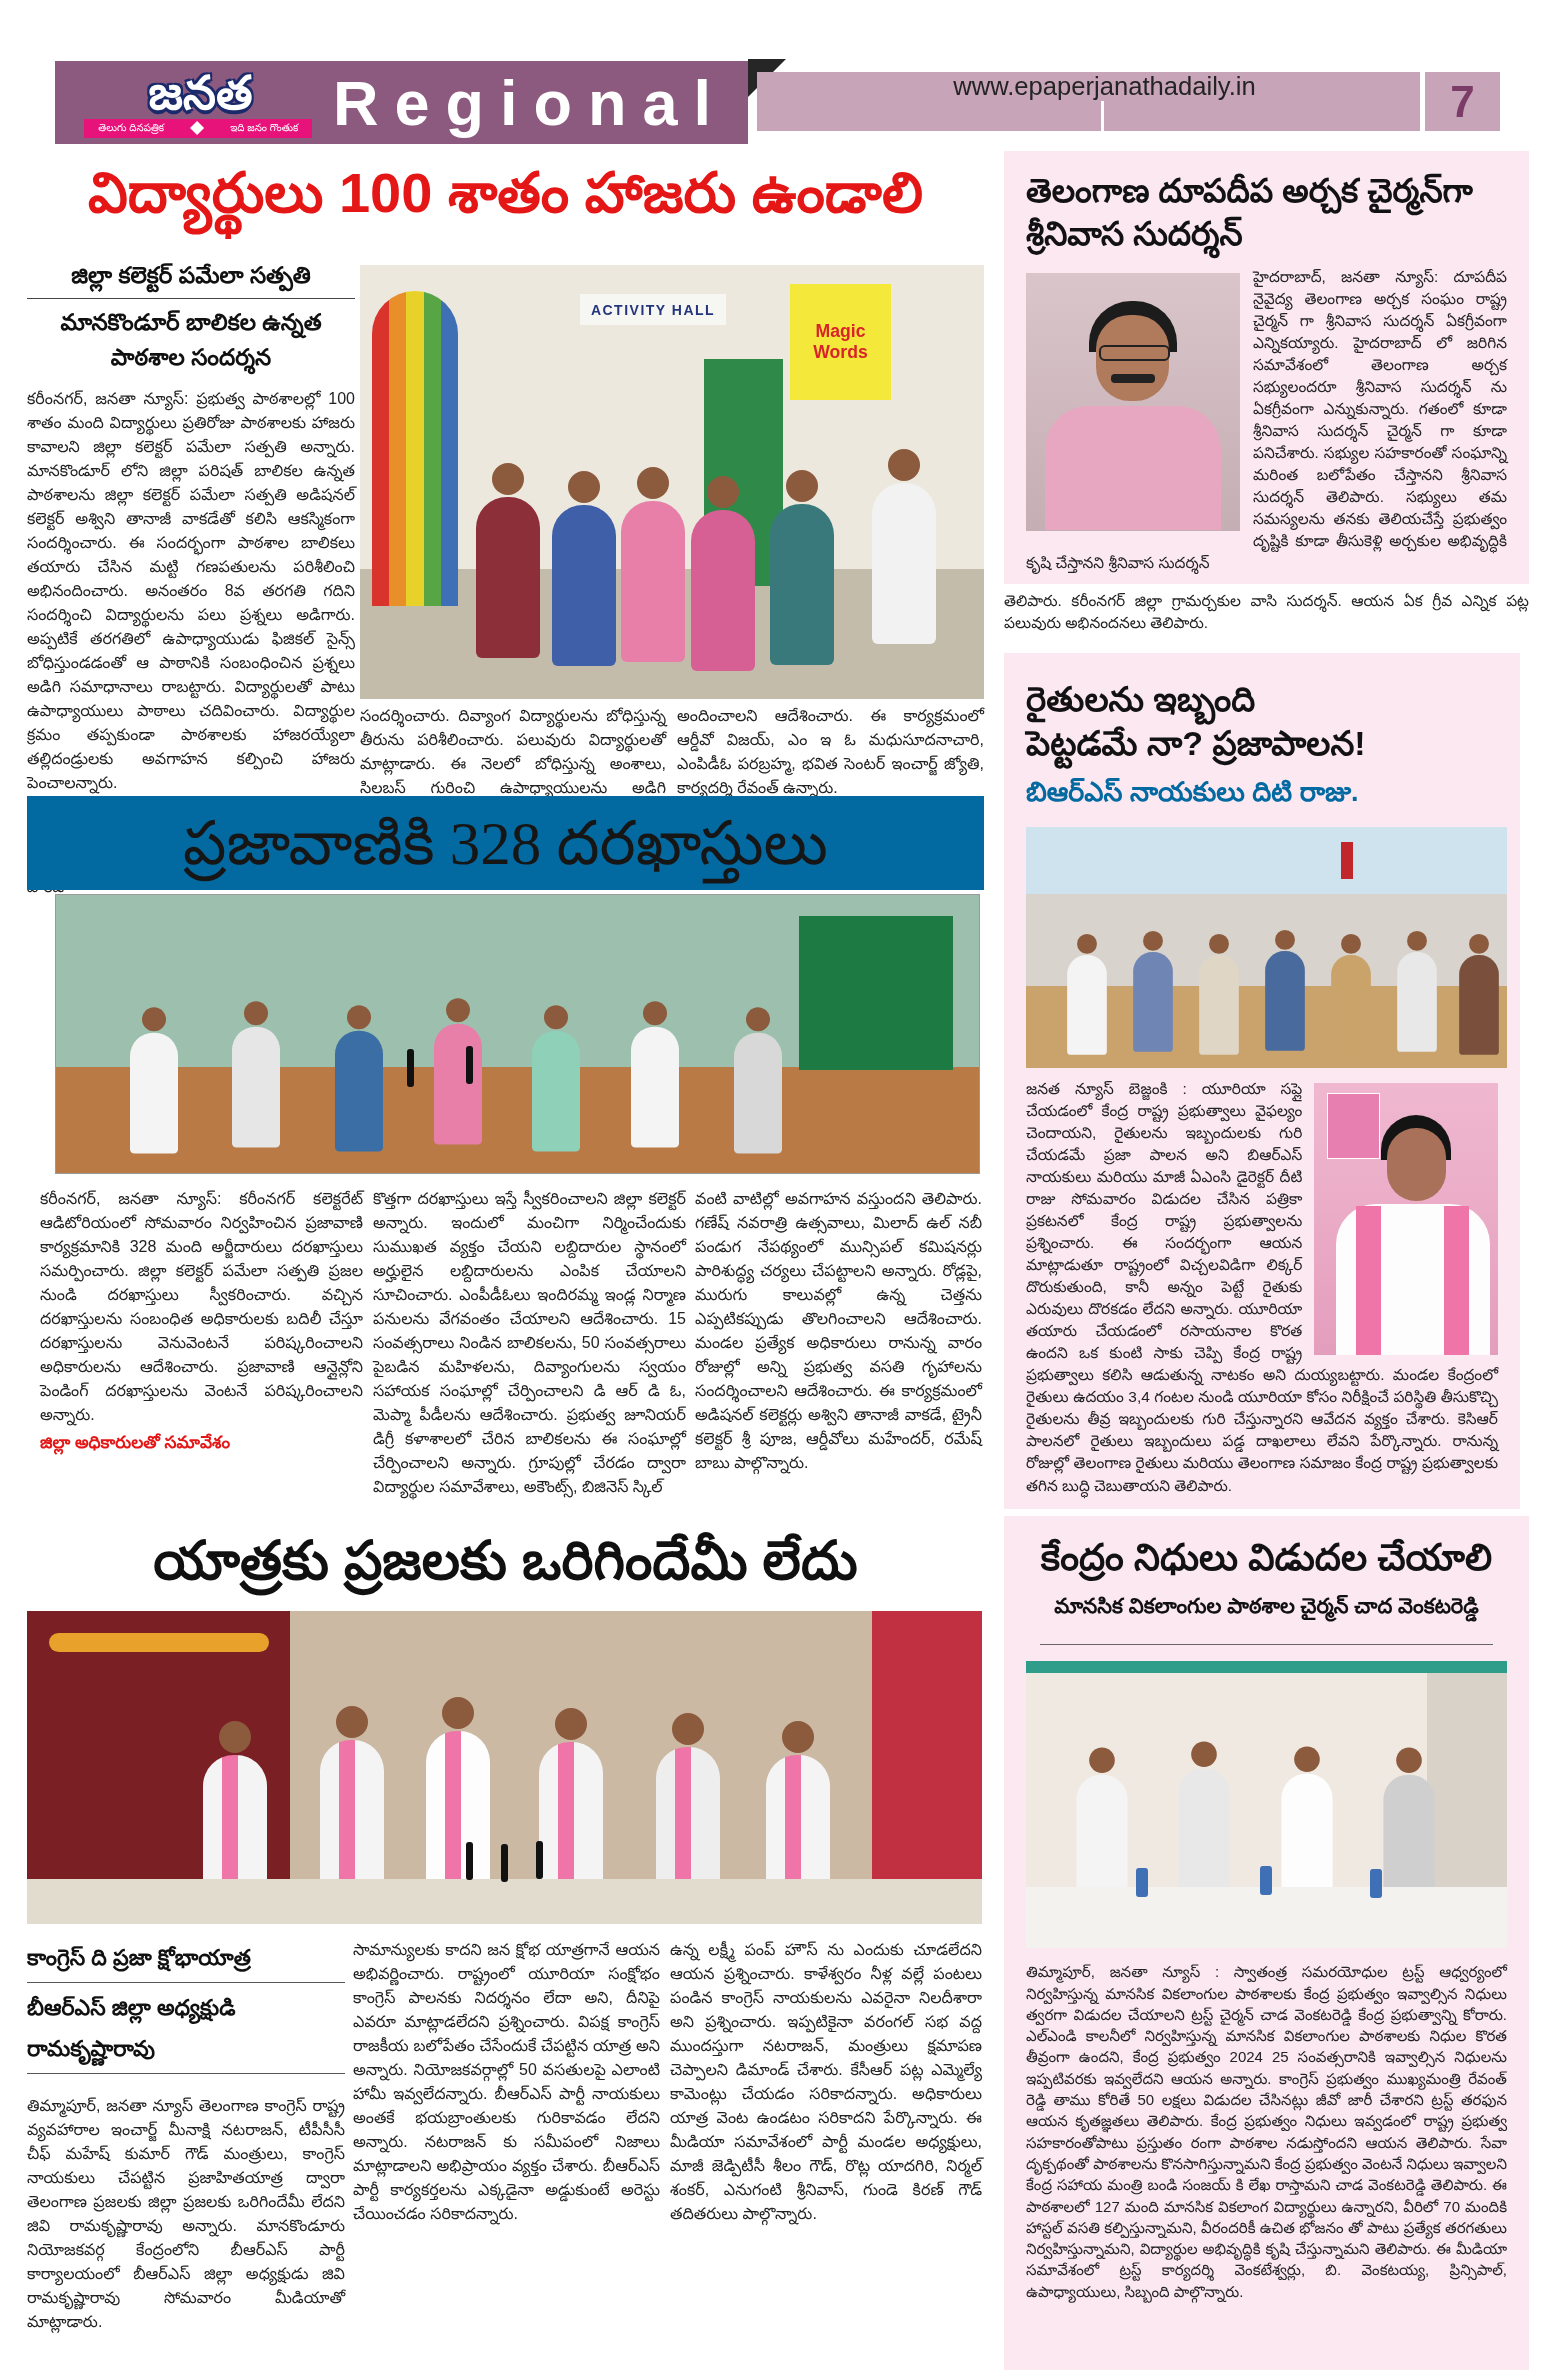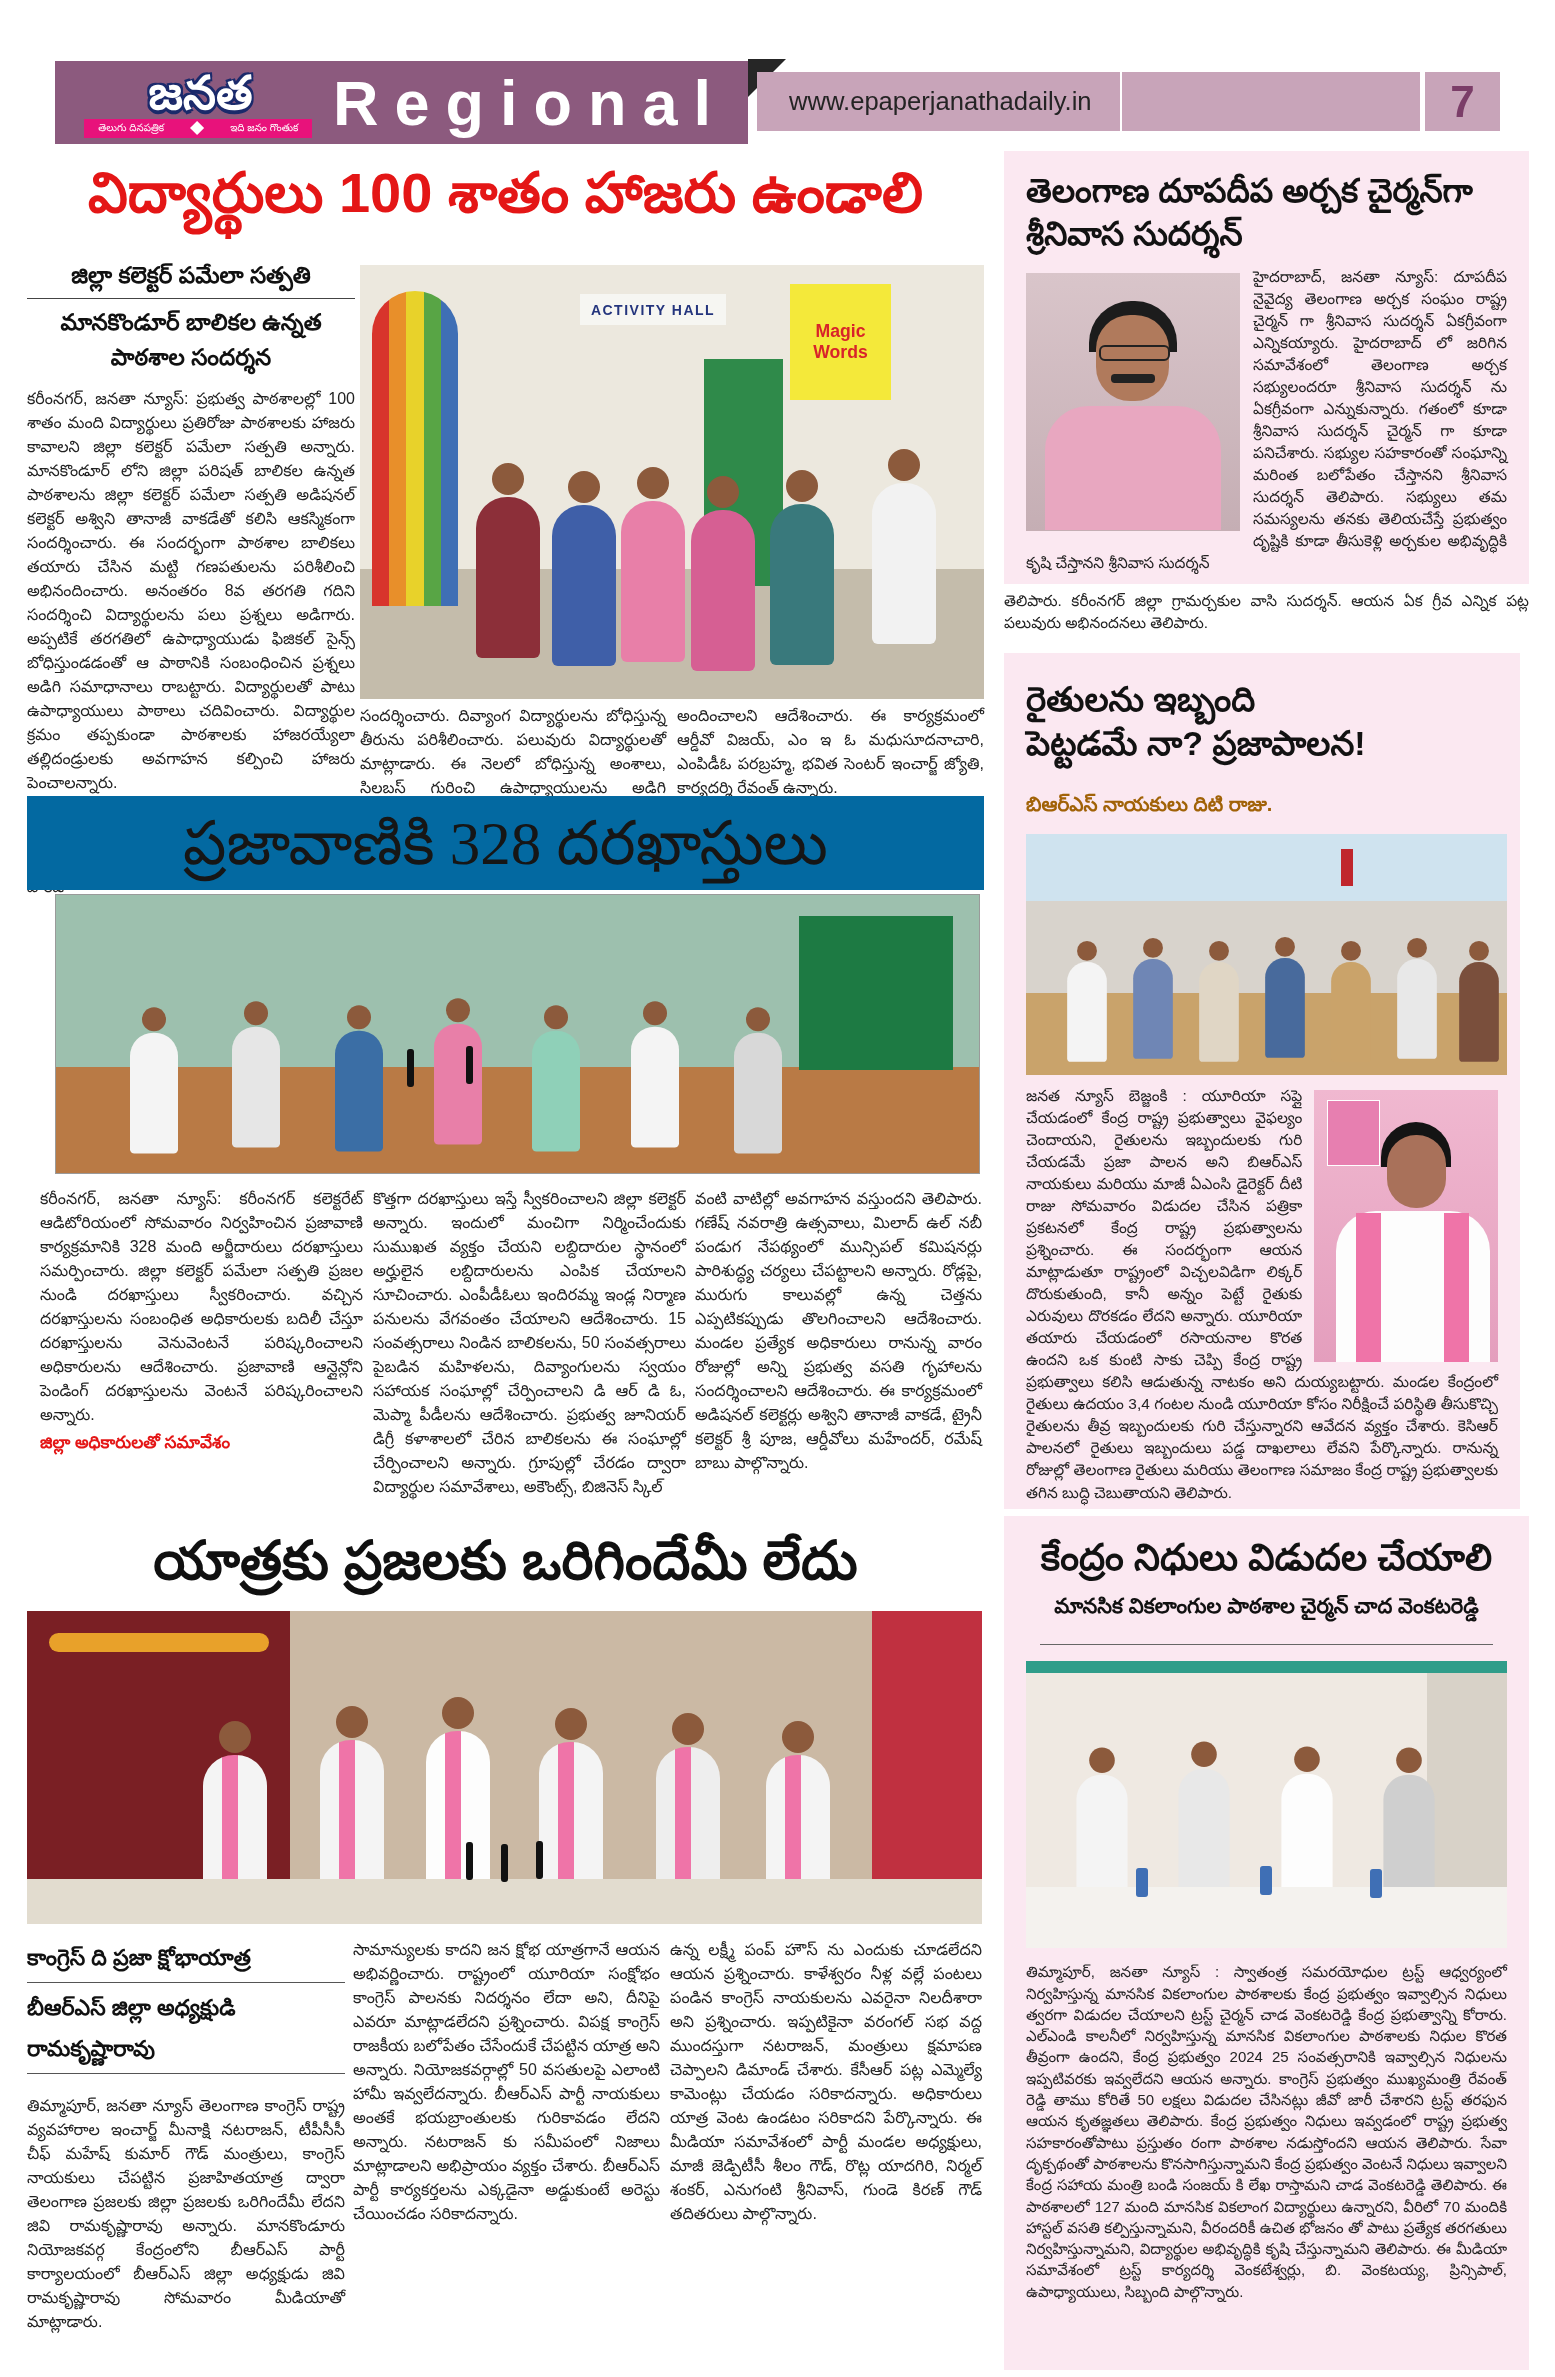--- a/index.html
+++ b/index.html
@@ -18,21 +18,21 @@
   .logo-ribbon{
     position:absolute;left:4.4px;bottom:2.9px;width:228px;height:19px;background:#e8127b;
     display:flex;align-items:center;justify-content:space-around;color:#fff;font-size:10.2px;white-space:nowrap;
   }
   .ribbon-dot{width:10.2px;height:10.2px;background:#ffffff;transform:rotate(45deg);}
   .hdr-section{
     position:absolute;left:263px;top:0;width:424px;height:83px;color:#ffffff;
     font-size:63px;font-weight:bold;letter-spacing:16px;text-align:center;line-height:85px;
   }
   .hdr-fold{left:748px;top:59px;width:0;height:0;border-left:38px solid #262626;border-bottom:38px solid transparent;}
-  .hdr-light{left:757px;top:72px;width:663px;height:59px;background:#c8a4b9;display:flex;align-items:center;}
+  .hdr-light{left:757px;top:72px;width:663px;height:59px;background:#c8a4b9;display:flex;align-items:center;flex-direction:column;}
   .hdr-site{font-size:25.6px;color:#242424;padding-left:32px;}
   .hdr-divider{width:2.2px;height:59px;background:#ffffff;margin-left:28px;}
   .hdr-date{font-size:26px;font-weight:bold;color:#101010;padding-left:26px;}
   .hdr-page{left:1425px;top:72px;width:75px;height:59px;background:#c8a4b9;
     color:#7b3d68;font-size:44px;font-weight:bold;text-align:center;line-height:60px;}
   
   .body-txt{font-size:16px;line-height:1.5;text-align:justify;color:#222;}
   .cross{color:#e41616;font-weight:bold;font-size:17px;margin:5.9px 0 2.9px 0;}
   
   .a1-headline{left:27px;top:160px;width:957px;text-align:center;color:#e41616;font-size:56px;font-weight:bold;}
@@ -65,21 +65,21 @@
   .a5-c3{left:670px;top:1938px;width:312px;}
   
   .pinkbox{background:#fbe8f1;}
   .a2-box{left:1004px;top:151px;width:525px;height:433px;padding:19px 22px;box-sizing:border-box;}
   .a2-headline{font-size:33px;font-weight:bold;line-height:1.3;color:#121212;}
   .portrait{float:left;width:214px;height:258px;margin:7.3px 13px 4.4px 0;background:linear-gradient(#d9c5ca,#c5aeb4);position:relative;overflow:hidden;}
   .r-body{font-size:15.4px;line-height:1.43;text-align:justify;color:#222;margin-top:10.2px;}
   .a2-tail{left:1004px;top:590px;width:525px;font-size:15.4px;line-height:1.45;text-align:justify;color:#222;}
   .a4-box{left:1004px;top:653px;width:516px;height:856px;padding:25px 22px;box-sizing:border-box;}
   .a4-headline{font-size:34px;font-weight:bold;line-height:1.28;color:#121212;}
-  .a4-sub{color:#a16207;font-weight:bold;font-size:20px;margin-top:28px;}
+  .a4-sub{color:#0369a1;font-weight:bold;font-size:27px;margin-top:12px;}
   .photoq{width:481px;height:241px;margin-top:13px;background:linear-gradient(#cfe3ef 0 28%,#d8d3cc 28% 66%,#c9a36b 66% 100%);position:relative;overflow:hidden;}
   .portrait4{float:right;width:184px;height:272px;margin:4.4px 0 7.3px 11.7px;background:linear-gradient(#f0b8d0,#e49ebd);position:relative;overflow:hidden;}
   .a6-box{left:1004px;top:1516px;width:525px;height:854px;padding:19px 22px;box-sizing:border-box;}
   .a6-headline{font-size:37px;font-weight:bold;text-align:center;color:#121212;line-height:1.25;}
   .a6-sub{font-size:21px;font-weight:bold;text-align:center;margin:13px auto 0 auto;padding-bottom:21px;border-bottom:1.5px solid #666;width:94%;color:#111;}
   .photo6{width:481px;height:287px;margin:16px auto 13px auto;background:#efe9e2;position:relative;overflow:hidden;}
   .a6-body{font-size:15px;line-height:1.42;text-align:justify;color:#222;}
   
   .sign{position:absolute;display:flex;align-items:center;justify-content:center;font-weight:bold;text-align:center;}
   .mic{position:absolute;width:7.3px;height:38px;background:#111;border-radius:2.9px;}

